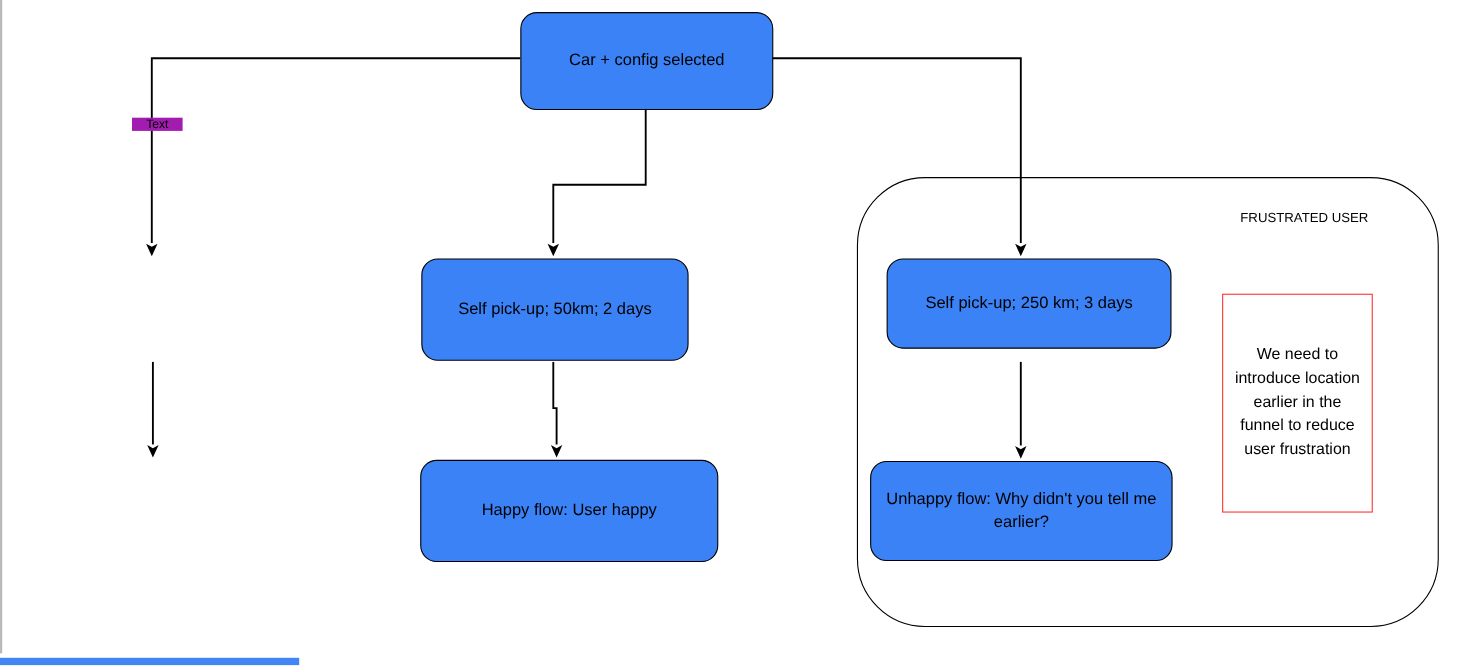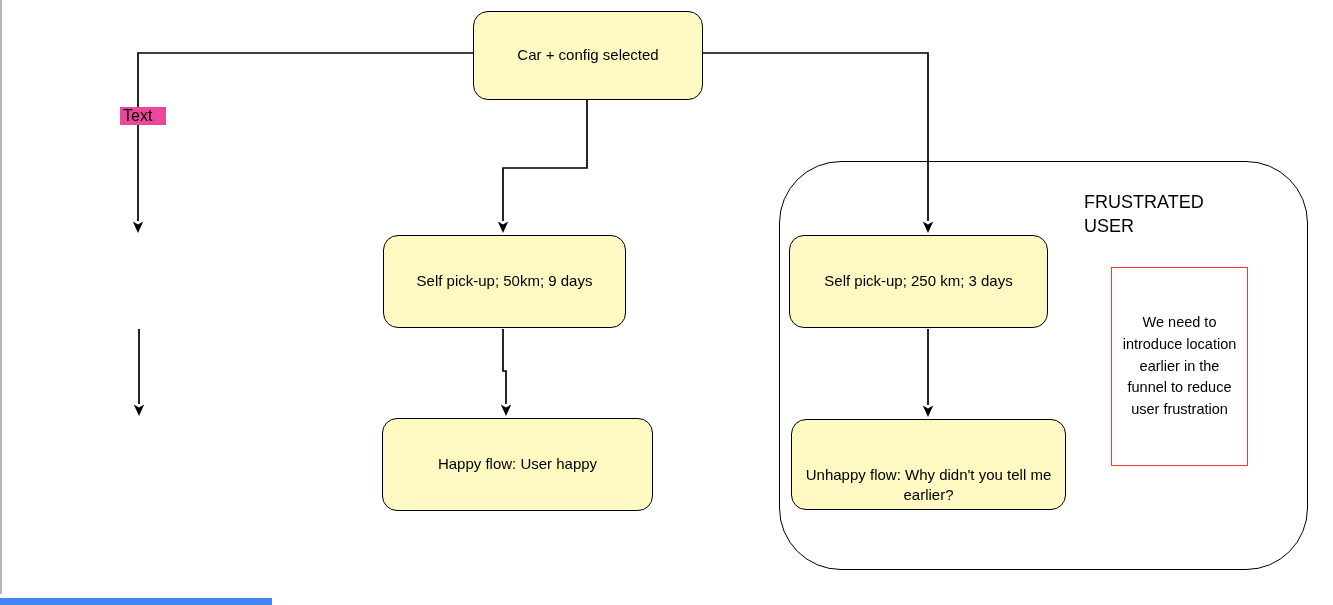--- a/index.html
+++ b/index.html
@@ -1,39 +1,39 @@
 <!DOCTYPE html>
 <html><head>
 <meta charset="utf-8">
 <style>
   html,body{margin:0;padding:0;background:#ffffff;}
   body{font-family:"Liberation Sans","DejaVu Sans",sans-serif;color:#000;}
   #canvas{position:relative;width:1333px;height:605px;background:#fff;overflow:hidden;}
   .rail{position:absolute;left:0;top:0;width:2px;height:594px;background:#b9b9b9;}
   .bottom-bar{position:absolute;left:0;top:598px;width:272px;height:7px;background:#4285f4;}
   .node{
-    position:absolute;box-sizing:border-box;background:#fef9c3;
+    position:absolute;box-sizing:border-box;background:#3b82f6;
     border:1.7px solid #000;border-radius:15px;
     display:flex;align-items:center;justify-content:center;text-align:center;
     font-size:15px;line-height:1.35;padding:4px 6px;z-index:3;
   }
   .container-group{
     position:absolute;box-sizing:border-box;border:1.7px solid #000;
     border-radius:62px;background:transparent;z-index:1;
   }
   .group-label{
-    position:absolute;width:160px;text-align:left;font-size:18px;line-height:1.35;z-index:2;
+    position:absolute;width:160px;text-align:right;font-size:12px;line-height:1.35;z-index:2;
   }
   .note{
     position:absolute;box-sizing:border-box;border:1.6px solid #ff3333;background:#fff;
     display:flex;align-items:center;justify-content:flex-start;text-align:center;
     font-size:14.5px;line-height:1.5;padding:6px 8px;z-index:3;
   }
   .edge-label{
-    position:absolute;background:#ec4899;padding:0 3px;font-size:16px;z-index:4;text-align:left;
+    position:absolute;background:#a21caf;padding:0 3px;font-size:11px;z-index:4;text-align:center;
   }
   svg.wires{position:absolute;left:0;top:0;z-index:2;}
   svg.wires path{stroke:#000;stroke-width:1.7;fill:none;}
   svg.wires path.head{fill:#000;stroke:none;}
 </style>
 </head>
 <body>
 
 <div id="canvas">
 
@@ -65,32 +65,32 @@
 
   <div class="node" style="left:473px;top:11px;width:230px;height:89px;">
     <span>Car + config selected</span>
   </div>
 
   <div class="edge-label" style="left:120px;top:107px;width:40px;">Text</div>
 
 
 
   <div class="node" style="left:383px;top:235px;width:243px;height:93px;">
-    <span>Self pick-up; 50km; 9 days</span>
+    <span>Self pick-up; 50km; 2 days</span>
   </div>
 
   <div class="node" style="left:382px;top:418px;width:271px;height:93px;text-align:right;">
     <span>Happy flow: User happy</span>
   </div>
 
-  <div class="node" style="left:789px;top:235px;width:259px;height:93px;align-items:center;">
+  <div class="node" style="left:806px;top:235px;width:259px;height:82px;align-items:center;">
     <span>Self pick-up; 250 km; 3 days</span>
   </div>
 
-  <div class="node" style="left:791px;top:419px;width:275px;height:91px;align-items:flex-end;">
+  <div class="node" style="left:791px;top:419px;width:275px;height:91px;">
     <span>Unhappy flow: Why didn't you tell me earlier?</span>
   </div>
 
   <div class="note" style="left:1111px;top:267px;width:137px;height:199px;">
     <span>We need to introduce location earlier in the funnel to reduce user frustration</span>
   </div>
 
   <div class="bottom-bar"></div>
 
 </div>

